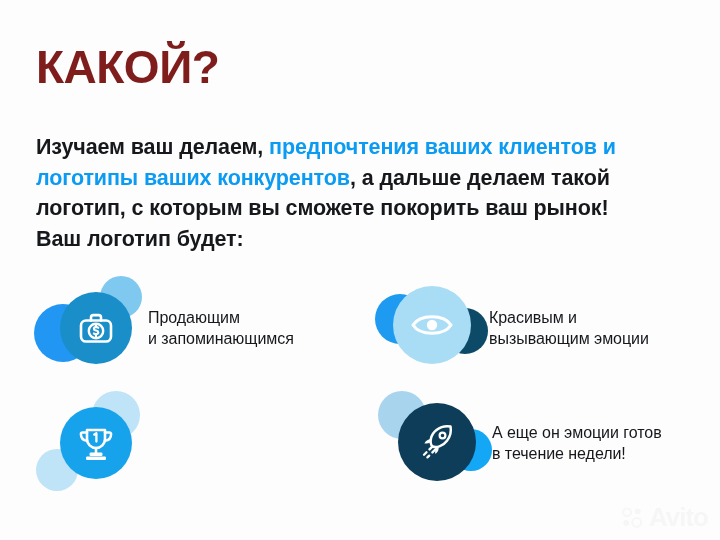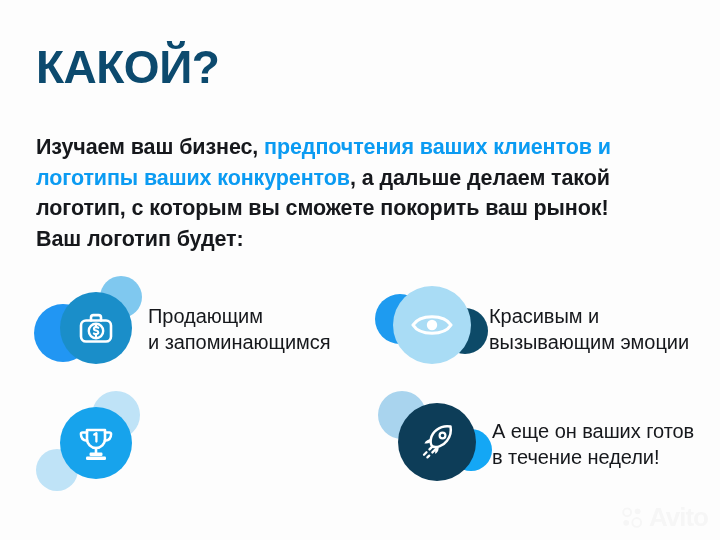--- a/index.html
+++ b/index.html
@@ -23,21 +23,21 @@
 
   
   .heading {
     position: absolute;
     left: 36px;
     top: 44px;
     font-size: 46px;
     line-height: 1;
     font-weight: bold;
     letter-spacing: -0.5px;
-    color: #0c4a6e;
+    color: #7f1d1d;
   }
 
   
   .lead {
     position: absolute;
     left: 36px;
     top: 132px;
     width: 610px;
     font-size: 21.5px;
     line-height: 1.42;
@@ -87,21 +87,21 @@
     display: flex;
     align-items: center;
     justify-content: center;
   }
   .blob.aux-a { z-index: 1; }
   .blob.aux-b { z-index: 2; }
 
   .badge svg { display: block; }
 
   .feat-text {
-    font-size: 20px;
+    font-size: 16px;
     line-height: 1.3;
     color: #16181c;
     font-weight: normal;
     letter-spacing: -0.05px;
     margin-left: 2px;
     white-space: pre-line;
   }
 
   
   .watermark {
@@ -123,21 +123,21 @@
   }
 </style>
 </head>
 <body>
 
 <div class="slide">
 
   <div class="heading">КАКОЙ?</div>
 
   <div class="lead">
-    <span>Изучаем ваш бизнес, </span><span class="hl">предпочтения ваших клиентов и логотипы ваших конкурентов</span><span>, а дальше делаем такой логотип, с которым вы сможете покорить ваш рынок! Ваш логотип будет:</span>
+    <span>Изучаем ваш делаем, </span><span class="hl">предпочтения ваших клиентов и логотипы ваших конкурентов</span><span>, а дальше делаем такой логотип, с которым вы сможете покорить ваш рынок! Ваш логотип будет:</span>
   </div>
 
   <div class="features">
 
     <div class="feature f0">
       <div class="badge">
         <div class="blob aux-a" style="width:58px;height:58px;left:0px;top:28px;background:#2196f3;"></div>
         <div class="blob aux-b" style="width:42px;height:42px;left:66px;top:0px;background:#7fc8ef;"></div>
         <div class="blob main" style="background:#1a8ec9;">
           <svg width="40" height="40" viewBox="0 0 40 40" aria-hidden="true">
@@ -195,21 +195,21 @@
             <path d="M16.5 25.5 C13 22, 14.5 13.5, 20.5 9 C25 5.6, 31 5, 34.5 5.6
                      C35.2 9.2, 34.6 15.2, 31 19.7 C26.6 25.6, 20 27, 16.5 25.5 Z" fill="none" stroke="#ffffff" stroke-width="2.5" stroke-linejoin="round"></path>
             <circle cx="26.5" cy="14.5" r="2.9" fill="none" stroke="#ffffff" stroke-width="2.2"></circle>
             <path d="M16.6 25.3 L13.5 28.4 M19.8 28 L16.4 31.4" stroke="#ffffff" stroke-width="2.4" stroke-linecap="round"></path>
             <path d="M15.6 17.8 C12.4 18.2, 9.6 19.8, 8.4 22.4 C10.6 22.8, 12.6 22.5, 14 21.6 Z" fill="#ffffff"></path>
             <path d="M22.6 25.6 C23 28.8, 21.8 31.6, 19.4 33 C18.9 30.8, 19.1 28.8, 20 27.4 Z" fill="#ffffff"></path>
             <path d="M10.5 31.2 L8 33.7 M13.2 34.6 L11.4 36.4" stroke="#ffffff" stroke-width="2.3" stroke-linecap="round"></path>
           </svg>
         </div>
       </div>
-      <div class="feat-text">А еще он ваших готов
+      <div class="feat-text">А еще он эмоции готов
 в течение недели!</div>
     </div>
 
   </div>
 
   <div class="watermark">
     <span class="wm-mark">
       <svg width="23" height="23" viewBox="0 0 24 24" aria-hidden="true">
         <circle cx="6.4" cy="6.6" r="4.1" fill="none" stroke="#f2f2f2" stroke-width="2"></circle>
         <circle cx="17.4" cy="5.6" r="3.1" fill="#f2f2f2"></circle>

